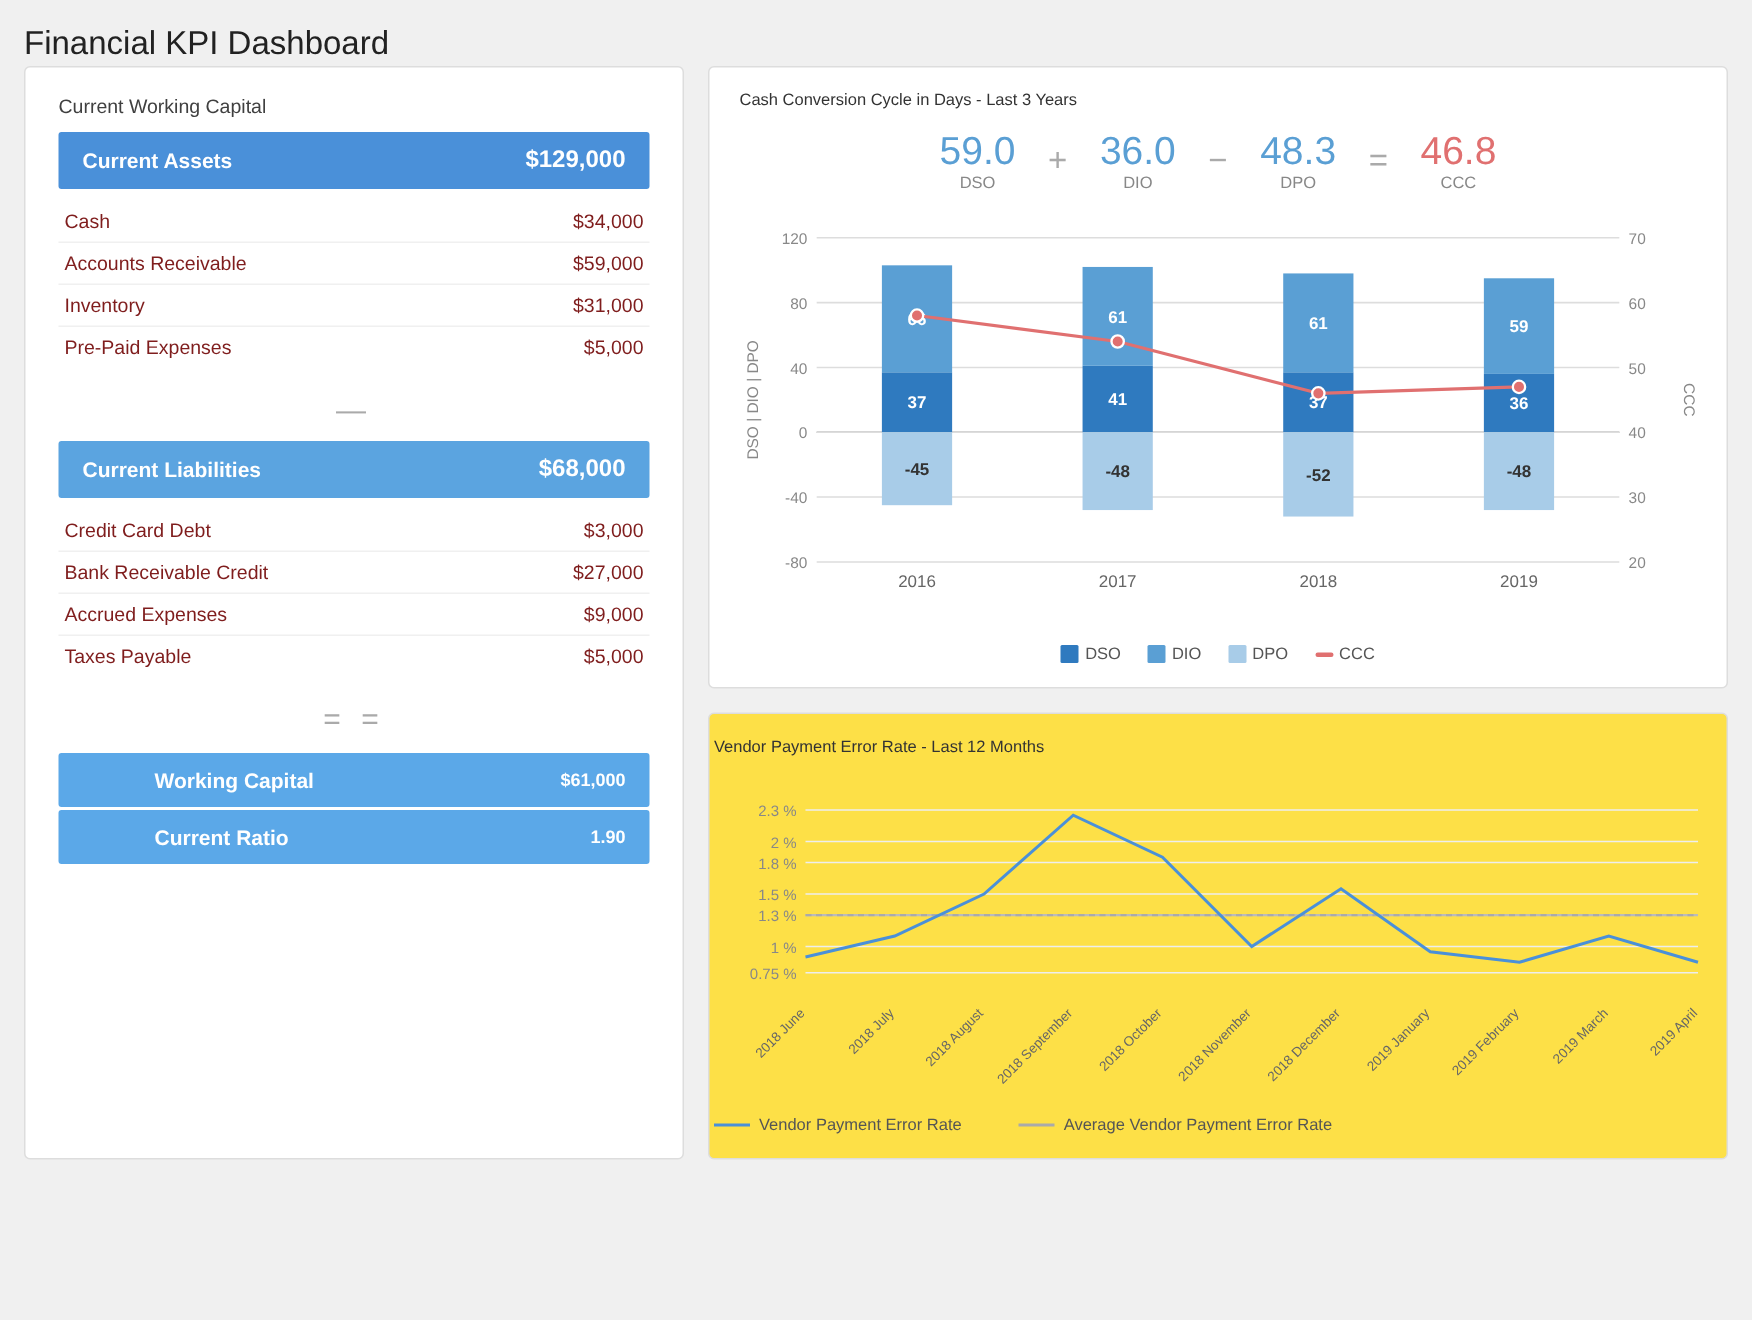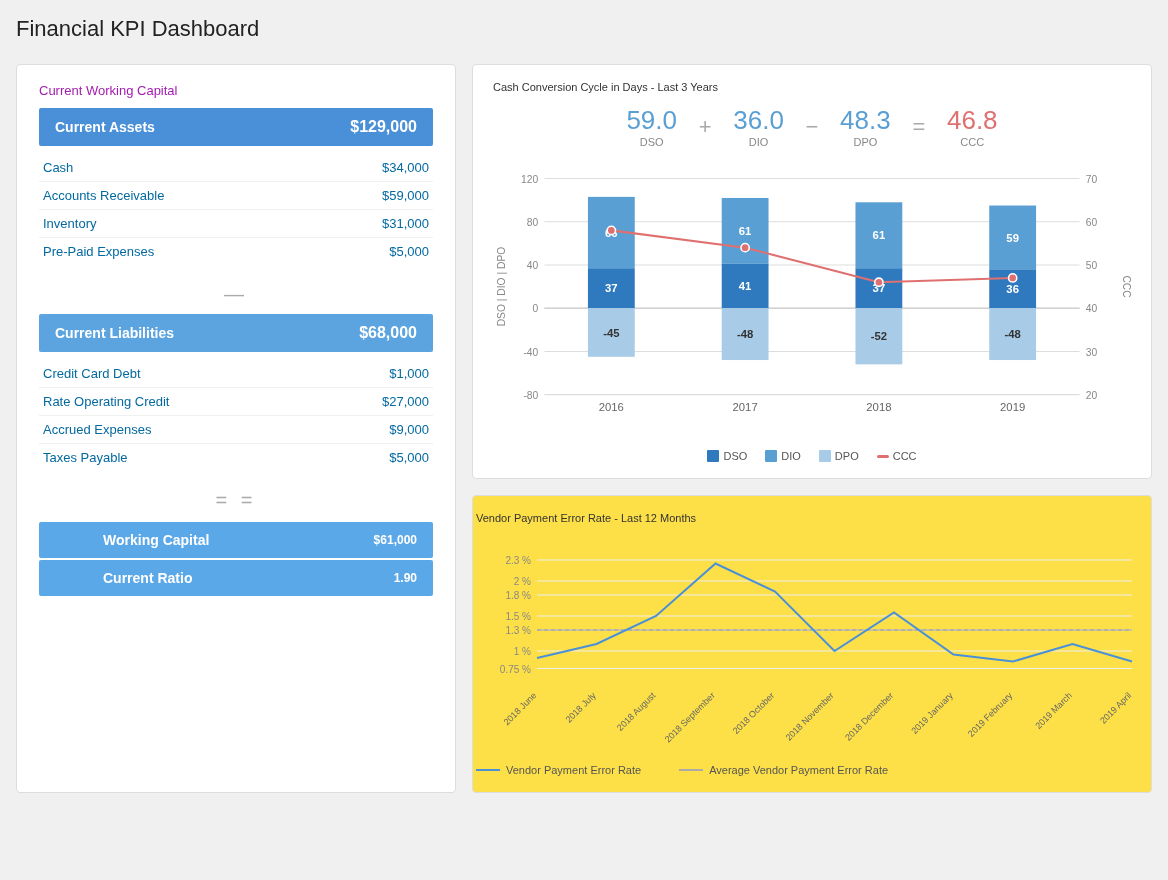--- a/index.html
+++ b/index.html
@@ -7,39 +7,39 @@
       font-family: 'Segoe UI', Arial, sans-serif;
       background: #f0f0f0;
       padding: 16px;
       width: 1168px;
       min-height: 880px;
     }
     .page-title {
       font-size: 22px;
       font-weight: 400;
       color: #222;
-      margin-bottom: 22px;
+      margin-bottom: 2px;
     }
     .dashboard-grid {
       display: grid;
       grid-template-columns: 440px 1fr;
       grid-template-rows: auto auto;
       gap: 16px;
     }
     
     .left-panel {
       background: #fff;
       border: 1px solid #ddd;
       border-radius: 4px;
       padding: 18px 22px 22px;
       grid-row: 1 / 3;
     }
     .section-title {
       font-size: 13px;
-      color: #a21caf;
+      color: #404040;
       margin-bottom: 10px;
     }
     .kpi-header {
       background: #4a90d9;
       color: #fff;
       display: flex;
       justify-content: space-between;
       align-items: center;
       padding: 10px 16px;
       border-radius: 2px;
@@ -50,21 +50,21 @@
       background: #5ba4e0;
     }
     .kpi-label { font-size: 14px; font-weight: 600; }
     .kpi-value { font-size: 16px; font-weight: 700; }
     .line-items { margin-bottom: 18px; }
     .line-item {
       display: flex;
       justify-content: space-between;
       padding: 6px 4px;
       font-size: 13px;
-      color: #0369a1;
+      color: #7f1d1d;
       border-bottom: 1px solid #f0f0f0;
     }
     .line-item:last-child { border-bottom: none; }
     .separator {
       text-align: center;
       font-size: 20px;
       color: #aaa;
       margin: 8px 0;
       letter-spacing: 4px;
     }
@@ -195,24 +195,24 @@
     <div class="separator">—</div>
 
     <div class="kpi-header liabilities">
       <span class="kpi-label">Current Liabilities</span>
       <span class="kpi-value">$68,000</span>
     </div>
 
     <div class="line-items" id="liabilities-items">
         <div class="line-item">
           <span>Credit Card Debt</span>
-          <span>$1,000</span>
-        </div>
-        <div class="line-item">
-          <span>Rate Operating Credit</span>
+          <span>$3,000</span>
+        </div>
+        <div class="line-item">
+          <span>Bank Receivable Credit</span>
           <span>$27,000</span>
         </div>
         <div class="line-item">
           <span>Accrued Expenses</span>
           <span>$9,000</span>
         </div>
         <div class="line-item">
           <span>Taxes Payable</span>
           <span>$5,000</span>
         </div>

